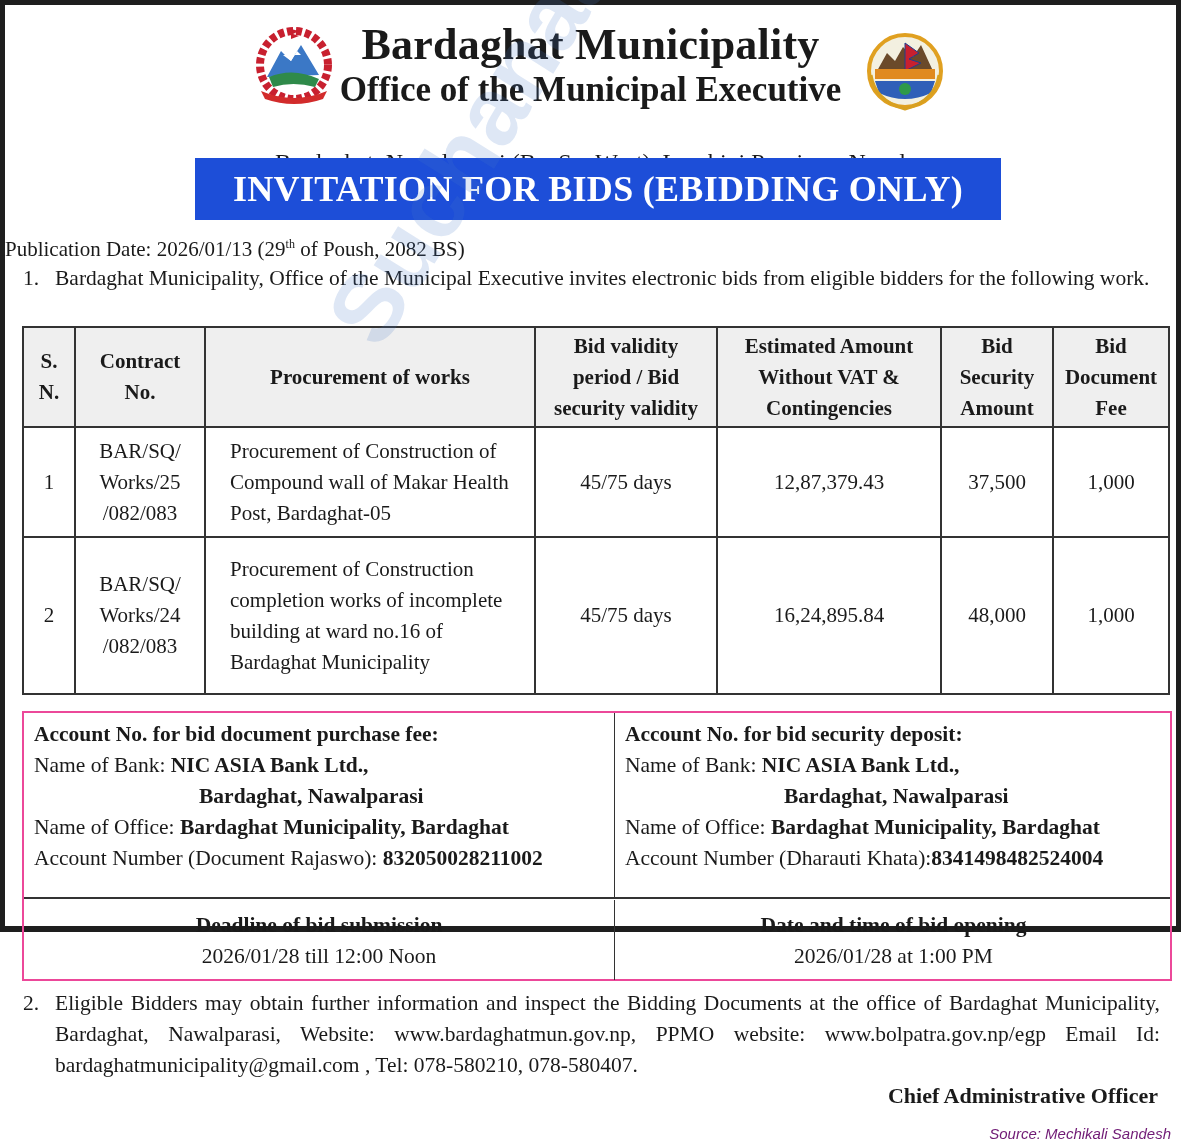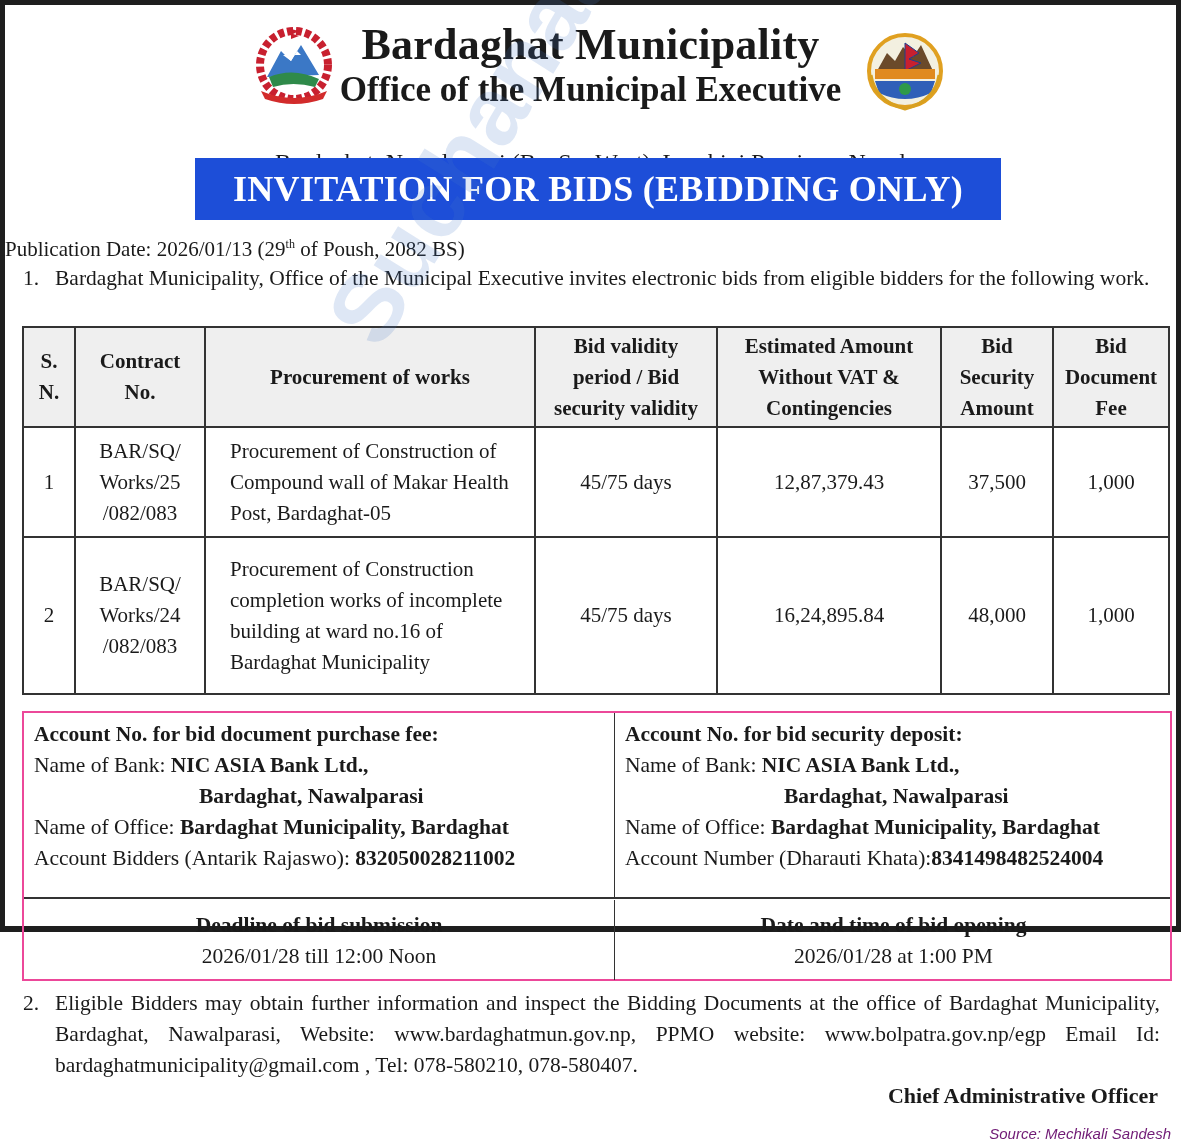--- a/index.html
+++ b/index.html
@@ -125,21 +125,21 @@
       </tr>
     </tbody>
   </table>
 
   <div class="accounts">
     <div class="acc-col acc-left">
       <div class="head">Account No. for bid document purchase fee:</div>
       <div><span>Name of Bank: </span><b>NIC ASIA Bank Ltd.,</b></div>
       <div style="padding-left:165px"><b>Bardaghat, Nawalparasi</b></div>
       <div><span>Name of Office: </span><b>Bardaghat Municipality, Bardaghat</b></div>
-      <div><span>Account Bidders (Antarik Rajaswo): </span><b>832050028211002</b></div>
+      <div><span>Account Number (Document Rajaswo): </span><b>832050028211002</b></div>
     </div>
     <div class="acc-col acc-right">
       <div class="head">Account No. for bid security deposit:</div>
       <div><span>Name of Bank: </span><b>NIC ASIA Bank Ltd.,</b></div>
       <div style="padding-left:159px"><b>Bardaghat, Nawalparasi</b></div>
       <div><span>Name of Office: </span><b>Bardaghat Municipality, Bardaghat</b></div>
       <div><span>Account Number (Dharauti Khata):</span><b>8341498482524004</b></div>
     </div>
     <div class="sep"></div>
     <div class="dl-col dl-left">

